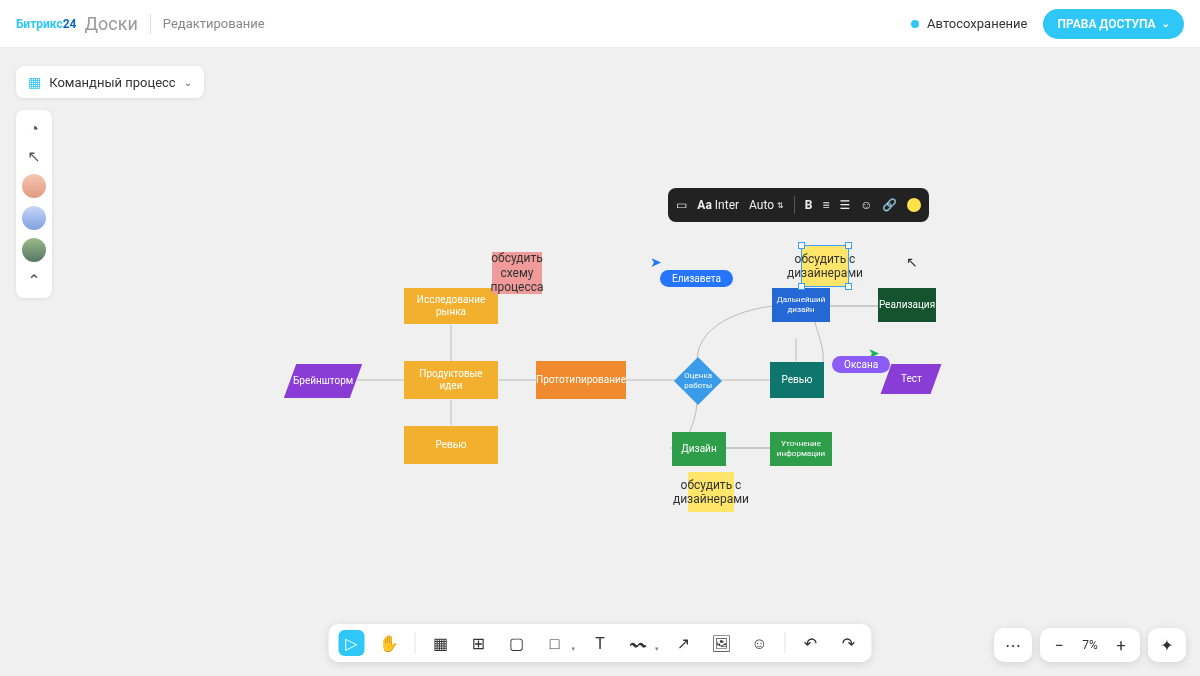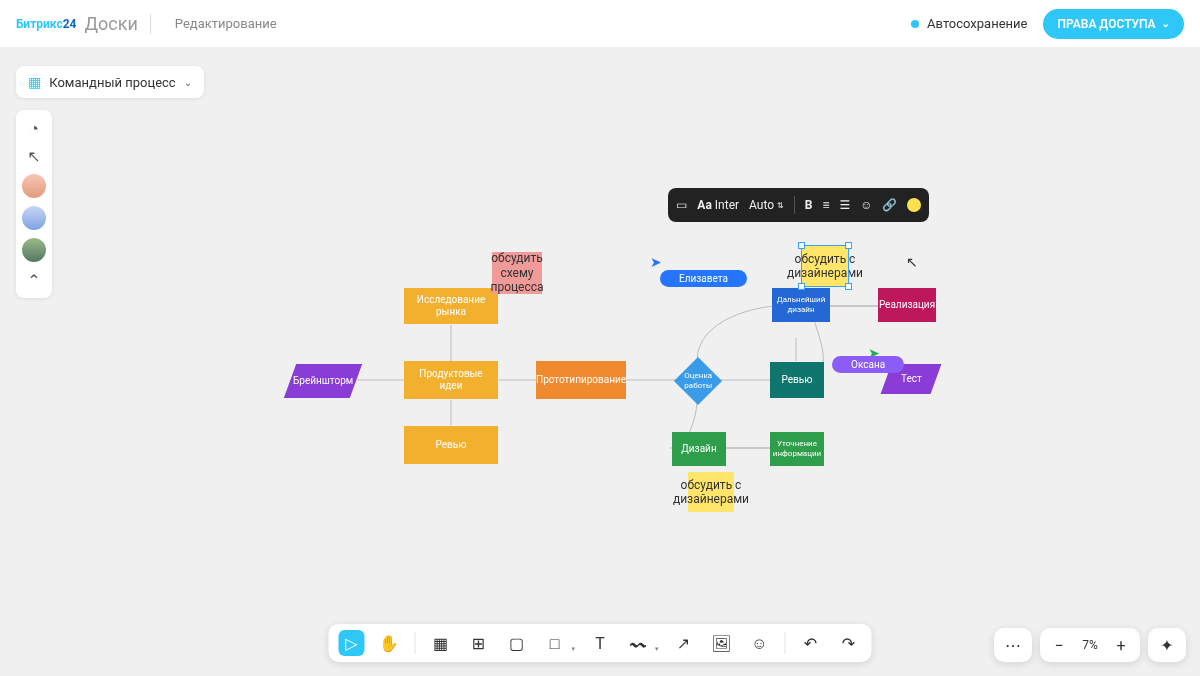--- a/index.html
+++ b/index.html
@@ -4,21 +4,21 @@
 <style>
 * { box-sizing: border-box; margin: 0; padding: 0; font-family: -apple-system, BlinkMacSystemFont, "Segoe UI", Roboto, Arial, sans-serif; }
 body { width: 1200px; height: 676px; background: #f0f0f0; position: relative; overflow: hidden; }
 
 
 .topbar { position: absolute; top: 0; left: 0; right: 0; height: 48px; background: #fff; display: flex; align-items: center; padding: 0 16px; border-bottom: 1px solid #eee; }
 .logo { font-weight: 700; font-size: 12px; color: #2fc7f7; }
 .logo .num { color: #0b66c3; }
 .app-name { font-size: 18px; color: #999; margin-left: 8px; }
 .vr { width: 1px; height: 20px; background: #ddd; margin: 0 12px; }
-.breadcrumb { font-size: 13px; color: #888; margin-left: 12px; }
+.breadcrumb { font-size: 13px; color: #888; }
 .topbar-spacer { flex: 1; }
 .autosave { display: flex; align-items: center; gap: 8px; font-size: 13px; color: #333; margin-right: 16px; }
 .autosave-dot { width: 8px; height: 8px; border-radius: 50%; background: #2fc7f7; }
 .access-btn { background: #2fc7f7; color: #fff; font-size: 12px; font-weight: 600; border: none; border-radius: 16px; padding: 8px 14px; display: flex; align-items: center; gap: 6px; cursor: pointer; }
 .access-btn .chev { font-size: 10px; }
 
 
 .board-pill { position: absolute; top: 66px; left: 16px; background: #fff; border-radius: 8px; padding: 8px 12px; display: flex; align-items: center; gap: 8px; box-shadow: 0 1px 4px rgba(0,0,0,.08); font-size: 13px; color: #333; cursor: pointer; }
 .board-pill .brd-icon { color: #2fc7f7; font-size: 14px; }
 .board-pill .chev { font-size: 10px; color: #666; }
@@ -40,21 +40,21 @@
 .diamond span { transform: rotate(-45deg); display:block; }
 .sticky { font-size: 12px; color: #333; }
 .selected { outline: 1.5px solid #38a0ff; }
 .sel-handle { position:absolute; width:7px; height:7px; background:#fff; border:1.5px solid #38a0ff; }
 
 
 svg.edges { position:absolute; inset:0; width:100%; height:100%; pointer-events:none; }
 
 
 .live-cursor { position:absolute; font-size:14px; color:#2575ff; }
-.live-label { position:absolute; font-size:10px; padding:3px 19px; border-radius:10px; color:#fff; white-space:nowrap; }
+.live-label { position:absolute; font-size:10px; padding:3px 12px; border-radius:10px; color:#fff; white-space:nowrap; }
 
 
 .style-bar { position: absolute; background: #222; border-radius: 8px; display: flex; align-items: center; padding: 4px 8px; gap: 10px; color: #eee; height: 34px; }
 .style-bar .itm { font-size: 12px; display:flex; align-items:center; gap:3px; cursor:pointer; }
 .style-bar .fill-swatch { width:14px; height:14px; border-radius:50%; background:#ffe14d; }
 .style-bar .sep { width:1px; height:18px; background:#555; }
 
 
 .bottom-bar { position:absolute; bottom:14px; left:50%; transform:translateX(-50%); background:#fff; border-radius:10px; box-shadow:0 2px 8px rgba(0,0,0,.12); display:flex; align-items:center; padding:6px 10px; gap:12px; }
 .bottom-bar .btn { width:26px; height:26px; display:flex; align-items:center; justify-content:center; border-radius:6px; color:#333; cursor:pointer; font-size:16px; }
@@ -151,29 +151,29 @@
     </div>
 
   <div class="node" style="left:770px; top:314px; width:54px; height:36px; background:#0f766e;">
       <span>Ревью</span>
     </div>
 
   <div class="node" style="left:672px; top:384px; width:54px; height:34px; background:#2e9e4b;">
       <span>Дизайн</span>
     </div>
 
-  <div class="node" style="left:770px; top:384px; width:54px; height:34px; background:#2e9e4b;">
+  <div class="node" style="left:770px; top:384px; width:62px; height:34px; background:#2e9e4b;">
       <span style="font-size:8px;">Уточнение информации</span>
     </div>
 
   <div class="node" style="left:772px; top:240px; width:58px; height:34px; background:#2468d6;">
       <span style="font-size:8px;">Дальнейший дизайн</span>
     </div>
 
-  <div class="node" style="left:878px; top:240px; width:58px; height:34px; background:#be185d;">
+  <div class="node" style="left:878px; top:240px; width:58px; height:34px; background:#14532d;">
       <span>Реализация</span>
     </div>
 
   <div class="node parallelogram" style="left:886px; top:316px; width:50px; height:30px; background:#8a3dd6;">
       <span>Тест</span>
     </div>
 
   <div class="node sticky" style="left:688px; top:424px; width:46px; height:40px; background:#ffe66b;">
       <span>обсудить с дизайнерами</span>
     </div>

